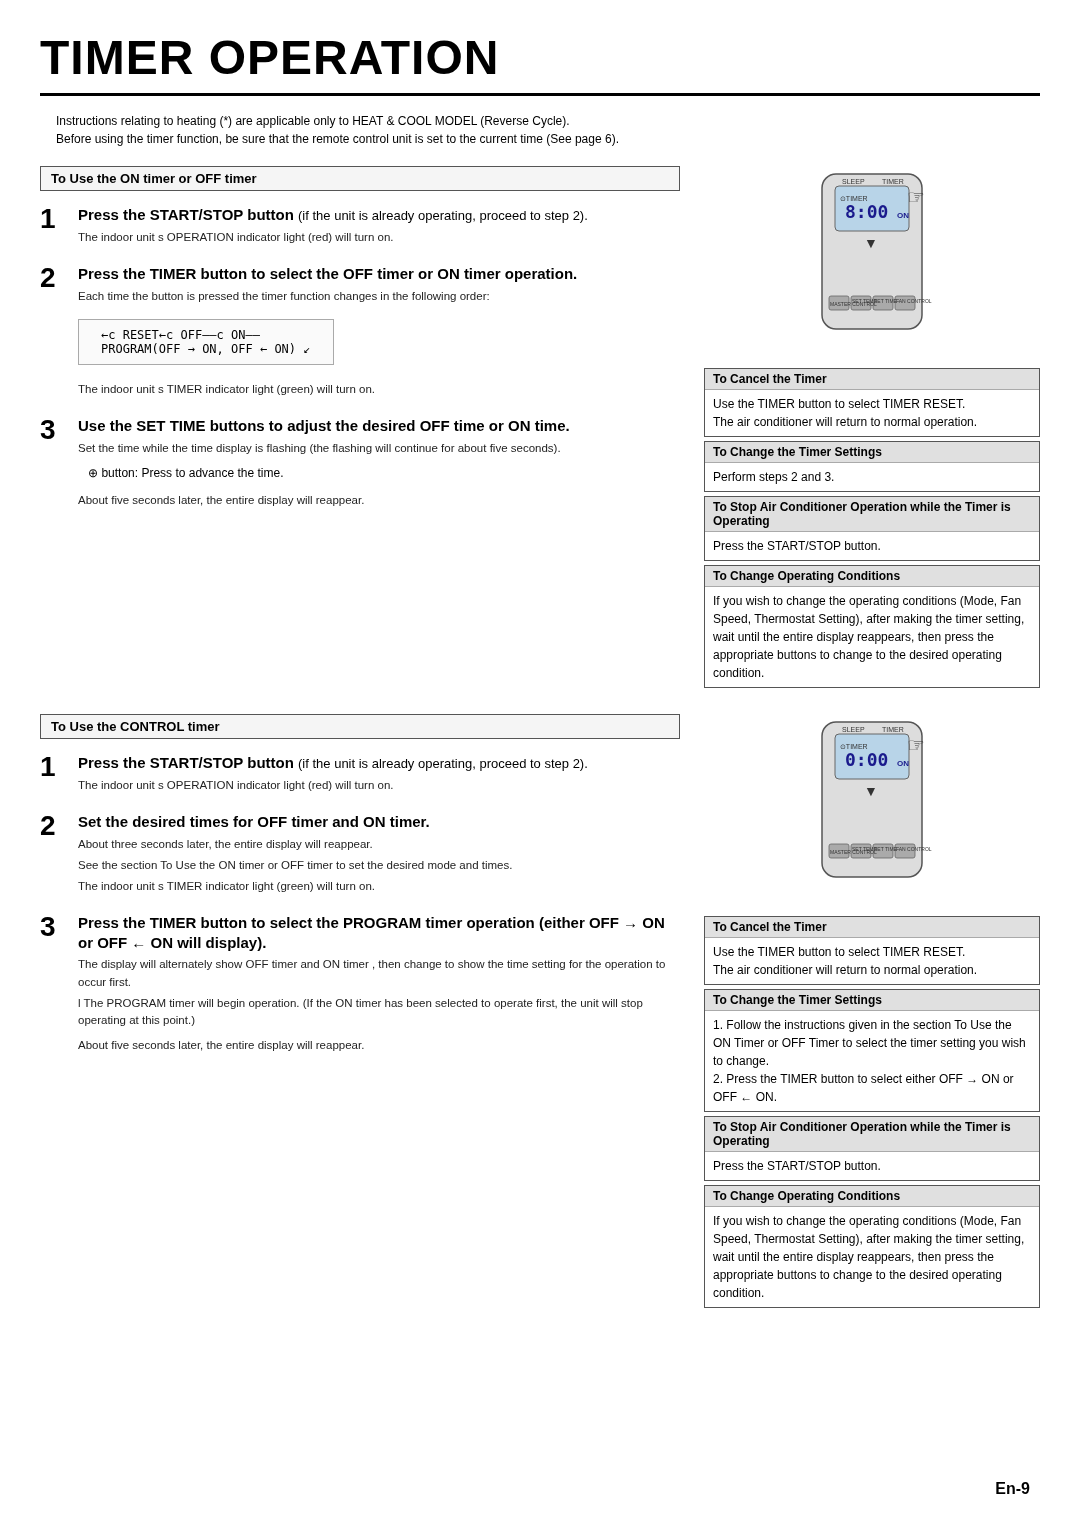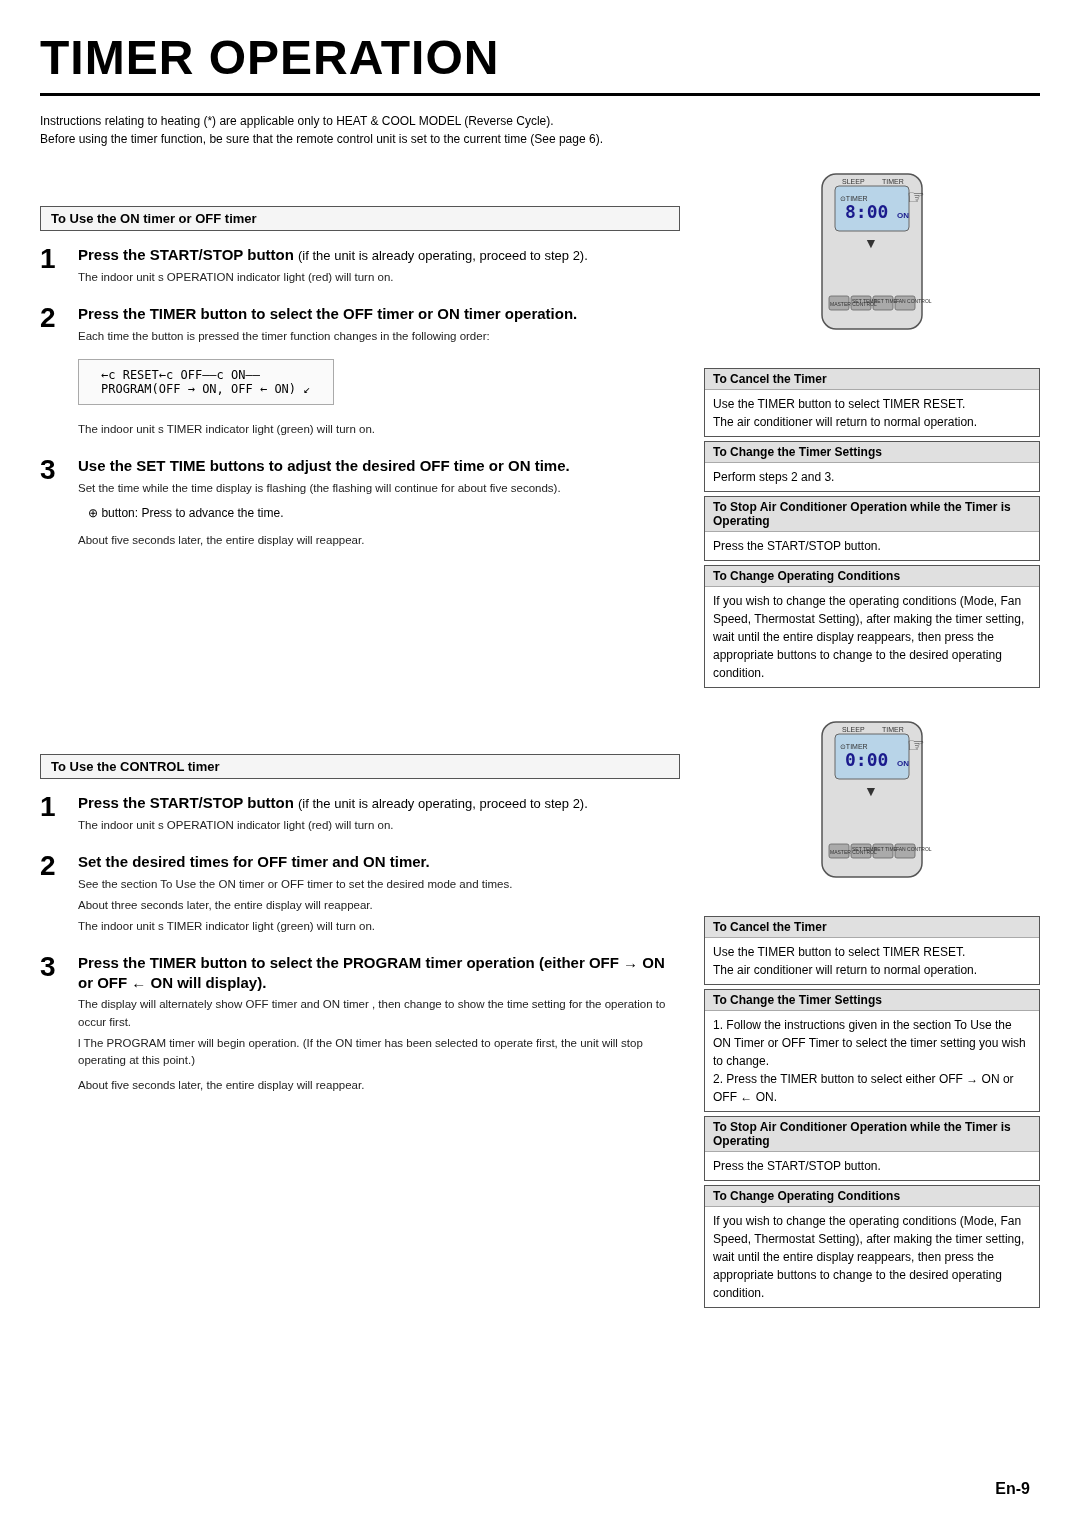--- a/index.html
+++ b/index.html
@@ -17,29 +17,29 @@
       font-weight: bold;
       border-bottom: 3px solid #000;
       padding-bottom: 8px;
       margin-bottom: 16px;
       letter-spacing: 1px;
     }
     .intro-text {
       font-size: 12px;
       margin-bottom: 18px;
       line-height: 1.5;
+      margin-left: 16px;
     }
     .main-layout {
       display: flex;
       gap: 24px;
     }
     .left-col {
       flex: 0 0 640px;
       max-width: 640px;
-      margin-top: 40px;
     }
     .right-col {
       flex: 1;
     }
     .section-box {
       border: 1.5px solid #555;
       padding: 4px 10px;
       font-size: 13px;
       font-weight: bold;
       margin-bottom: 14px;
@@ -238,22 +238,22 @@
       <div class="step-content">
         <h2><span>Press the START/STOP button</span> <span style="font-size:13px;font-weight:normal;">(if the unit is already operating, proceed to step 2).</span></h2>
         <p class="sub-text">The indoor unit s OPERATION indicator light (red) will turn on.</p>
       </div>
     </div>
 
     <div class="step-block">
       <div class="step-num">2</div>
       <div class="step-content">
         <h2>Set the desired times for OFF timer and ON timer.</h2>
+        <p class="sub-text">About three seconds later, the entire display will reappear.</p>
         <p class="sub-text">See the section  To Use the ON timer or OFF timer  to set the desired mode and times.</p>
-        <p class="sub-text">About three seconds later, the entire display will reappear.</p>
         <p class="sub-text">The indoor unit s TIMER indicator light (green) will turn on.</p>
       </div>
     </div>
 
     <div class="step-block">
       <div class="step-num">3</div>
       <div class="step-content">
         <h2>Press the TIMER button to select the PROGRAM timer operation (either OFF  → ON or OFF ← ON will display).</h2>
         <p class="sub-text">The display will alternately show  OFF timer  and  ON timer , then change to show the time setting for the operation to occur first.</p>
         <p class="sub-text" style="margin-top:4px;">l  The PROGRAM timer will begin operation. (If the ON timer has been selected to operate first, the unit will stop operating at this point.)</p>

